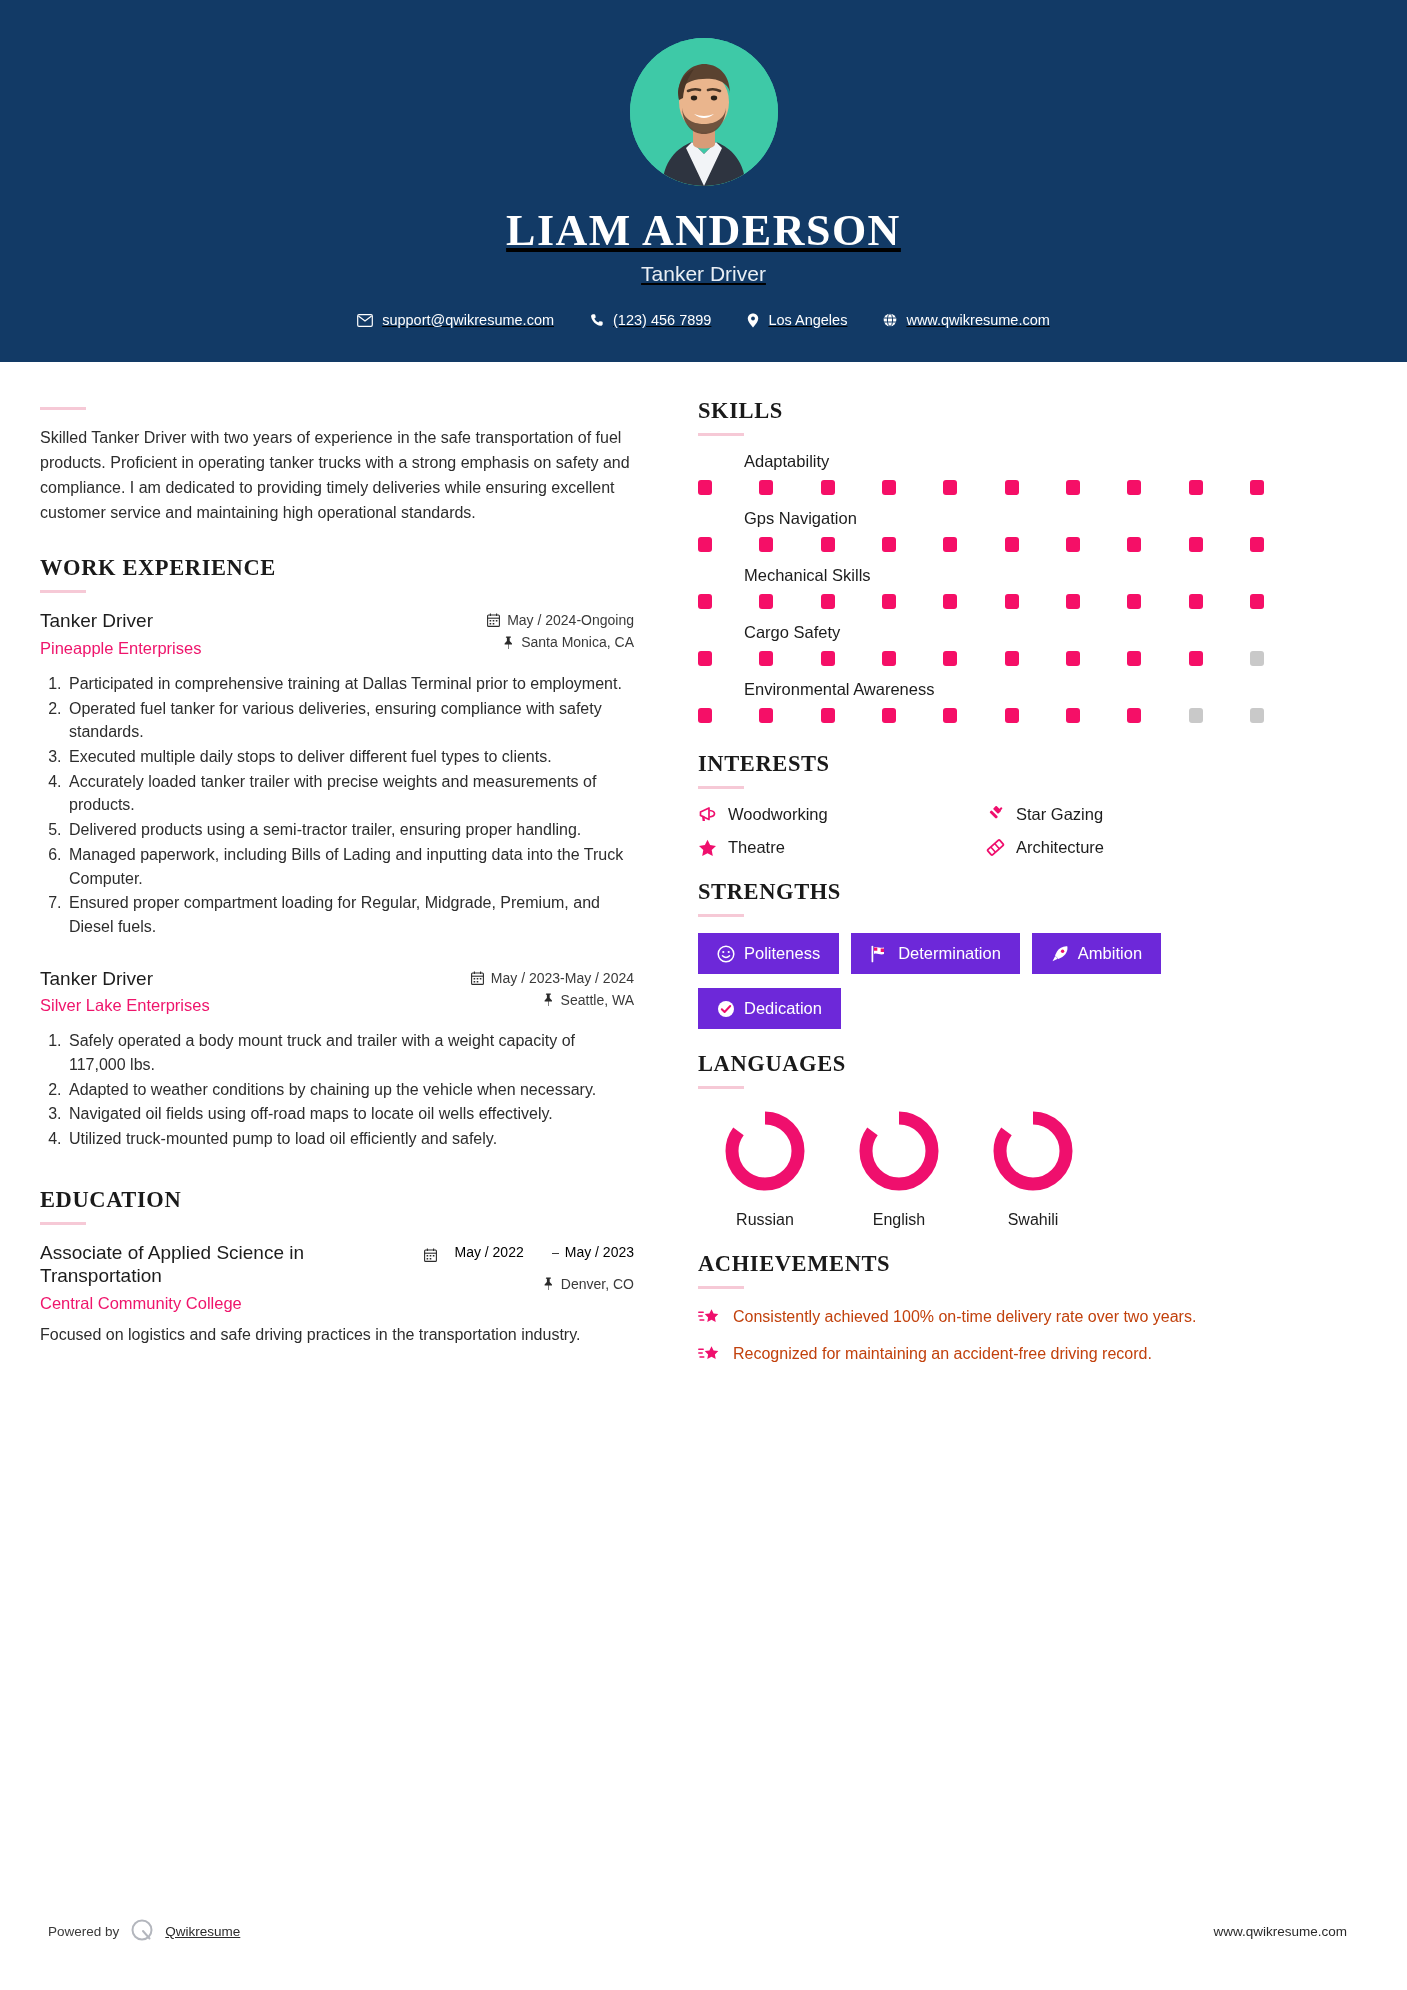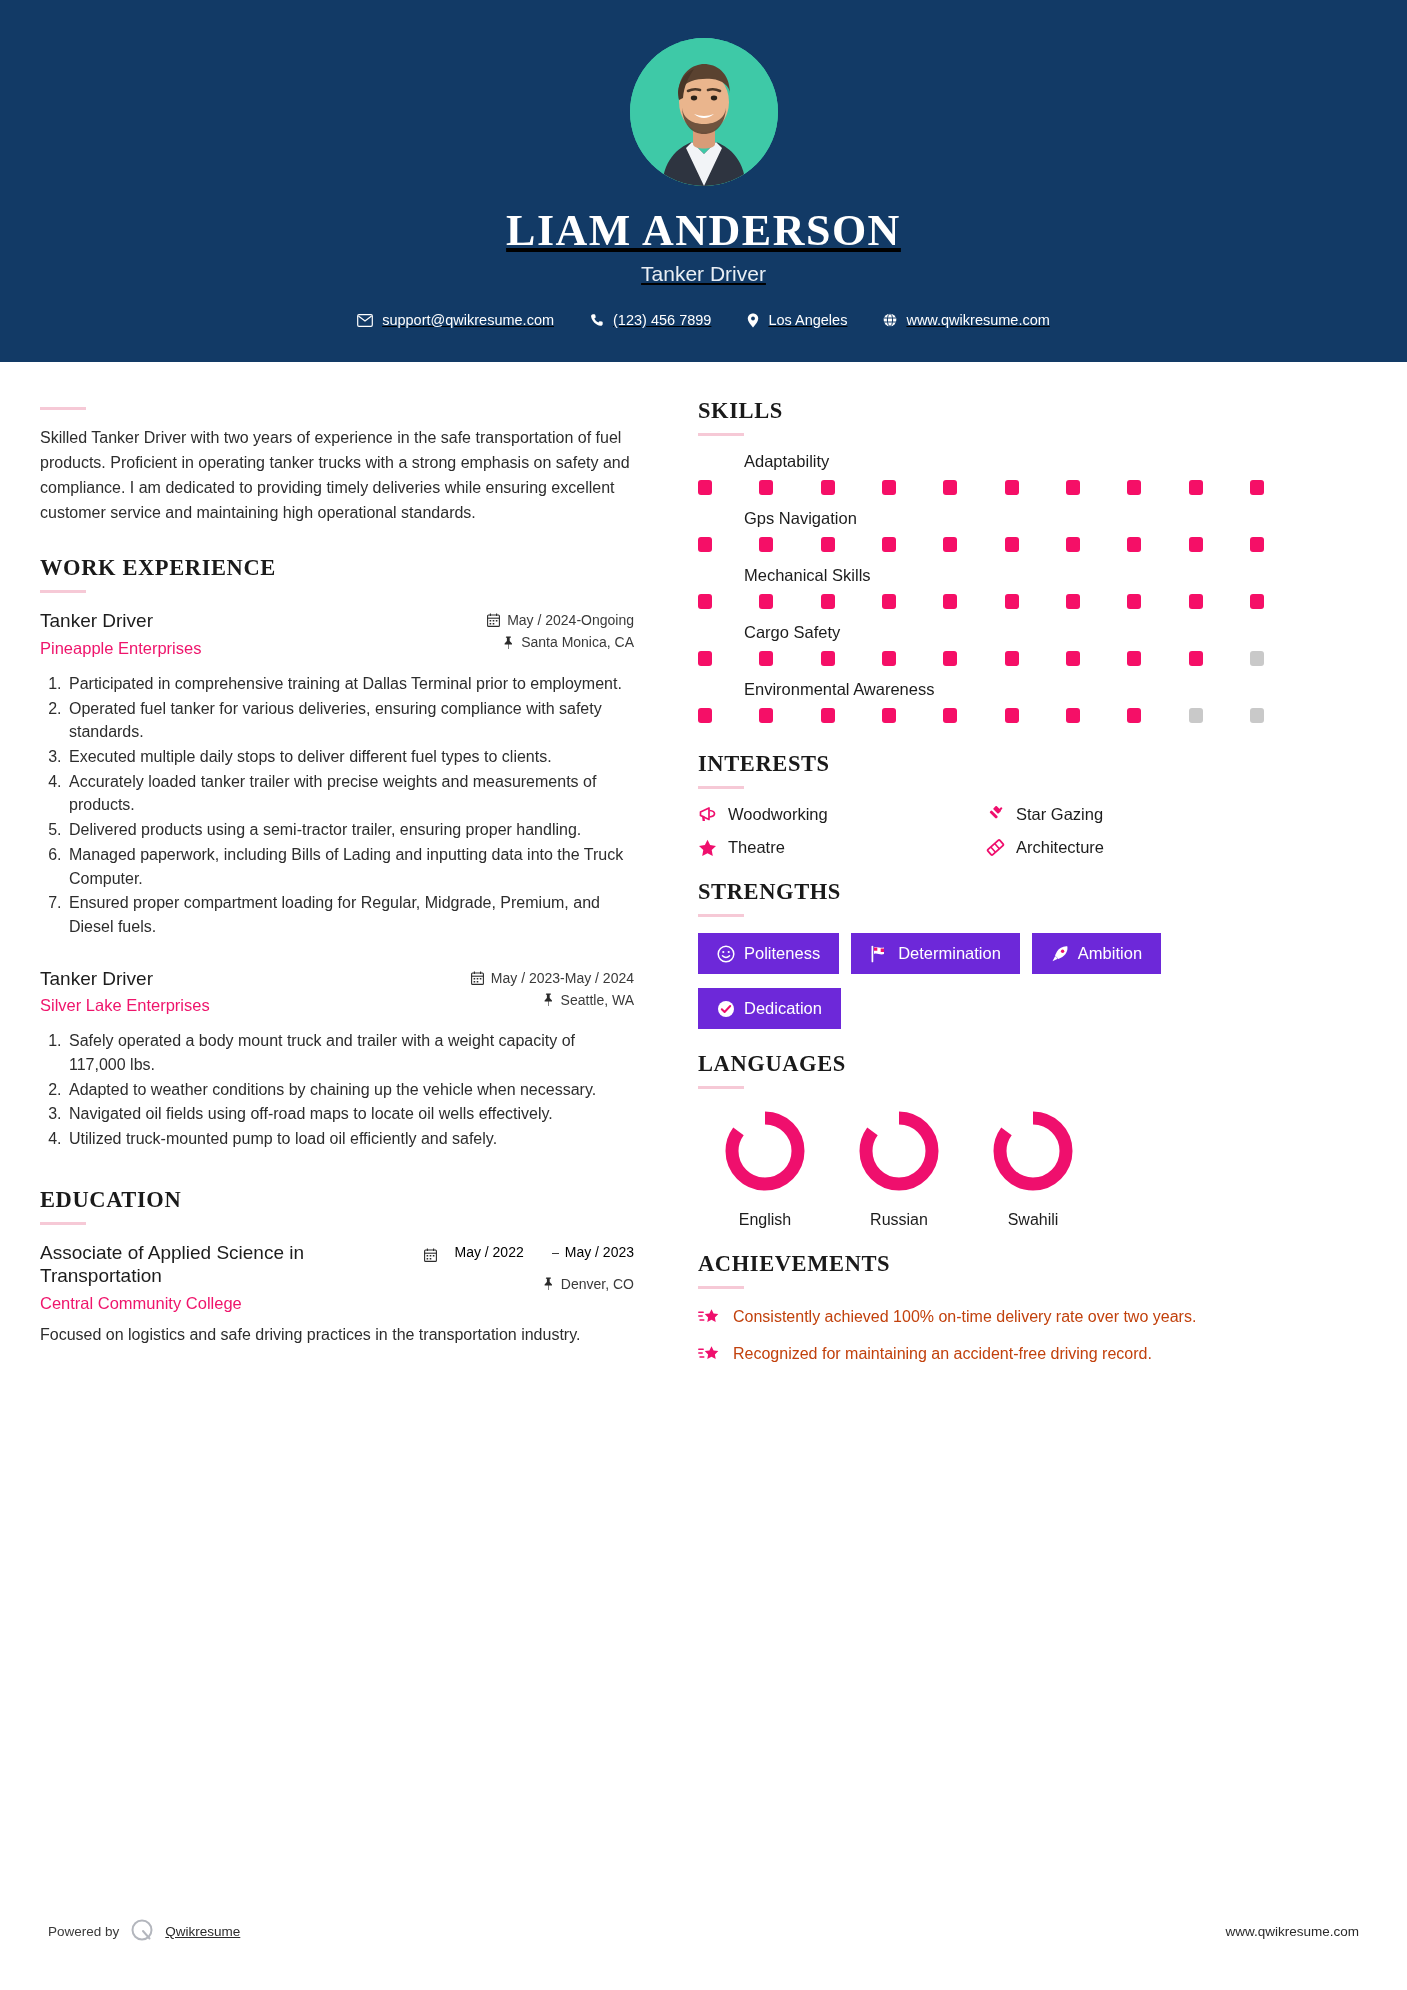--- a/index.html
+++ b/index.html
@@ -234,21 +234,21 @@
   .ach-text { font-size: 16px; line-height: 1.45; color: #c2410c; }
 
   
   .gap-lg { height: 30px; }
   .gap-md { height: 22px; }
   .gap-sm { height: 14px; }
 
   
   .footer {
     position: absolute;
-    left: 0; right: 0; bottom: 44px;
+    left: 0; right: 12px; bottom: 44px;
     display: flex;
     justify-content: space-between;
     align-items: center;
     padding: 0 48px;
   }
   .powered {
     display: flex;
     align-items: center;
     gap: 10px;
     font-size: 13.5px;
@@ -683,28 +683,28 @@
 
       <div>
         <div class="sec-title">LANGUAGES</div>
         <div class="sec-rule"></div>
         <div class="lang-row">
 
           <div class="lang-item">
             <svg width="92" height="92" viewBox="0 0 92 92">
               <circle class="ring-arc" cx="46" cy="46" r="33" fill="none" stroke="#ef0f6d" stroke-width="13" stroke-linecap="butt" transform="rotate(-90 46 46)" stroke-dasharray="176.2433478663874 207.34511513692635"></circle>
             </svg>
-            <div class="lang-label">English</div>
+            <div class="lang-label">Russian</div>
           </div>
 
           <div class="lang-item">
             <svg width="92" height="92" viewBox="0 0 92 92">
               <circle class="ring-arc" cx="46" cy="46" r="33" fill="none" stroke="#ef0f6d" stroke-width="13" stroke-linecap="butt" transform="rotate(-90 46 46)" stroke-dasharray="176.2433478663874 207.34511513692635"></circle>
             </svg>
-            <div class="lang-label">Russian</div>
+            <div class="lang-label">English</div>
           </div>
 
           <div class="lang-item">
             <svg width="92" height="92" viewBox="0 0 92 92">
               <circle class="ring-arc" cx="46" cy="46" r="33" fill="none" stroke="#ef0f6d" stroke-width="13" stroke-linecap="butt" transform="rotate(-90 46 46)" stroke-dasharray="176.2433478663874 207.34511513692635"></circle>
             </svg>
             <div class="lang-label">Swahili</div>
           </div>
 
         </div>

